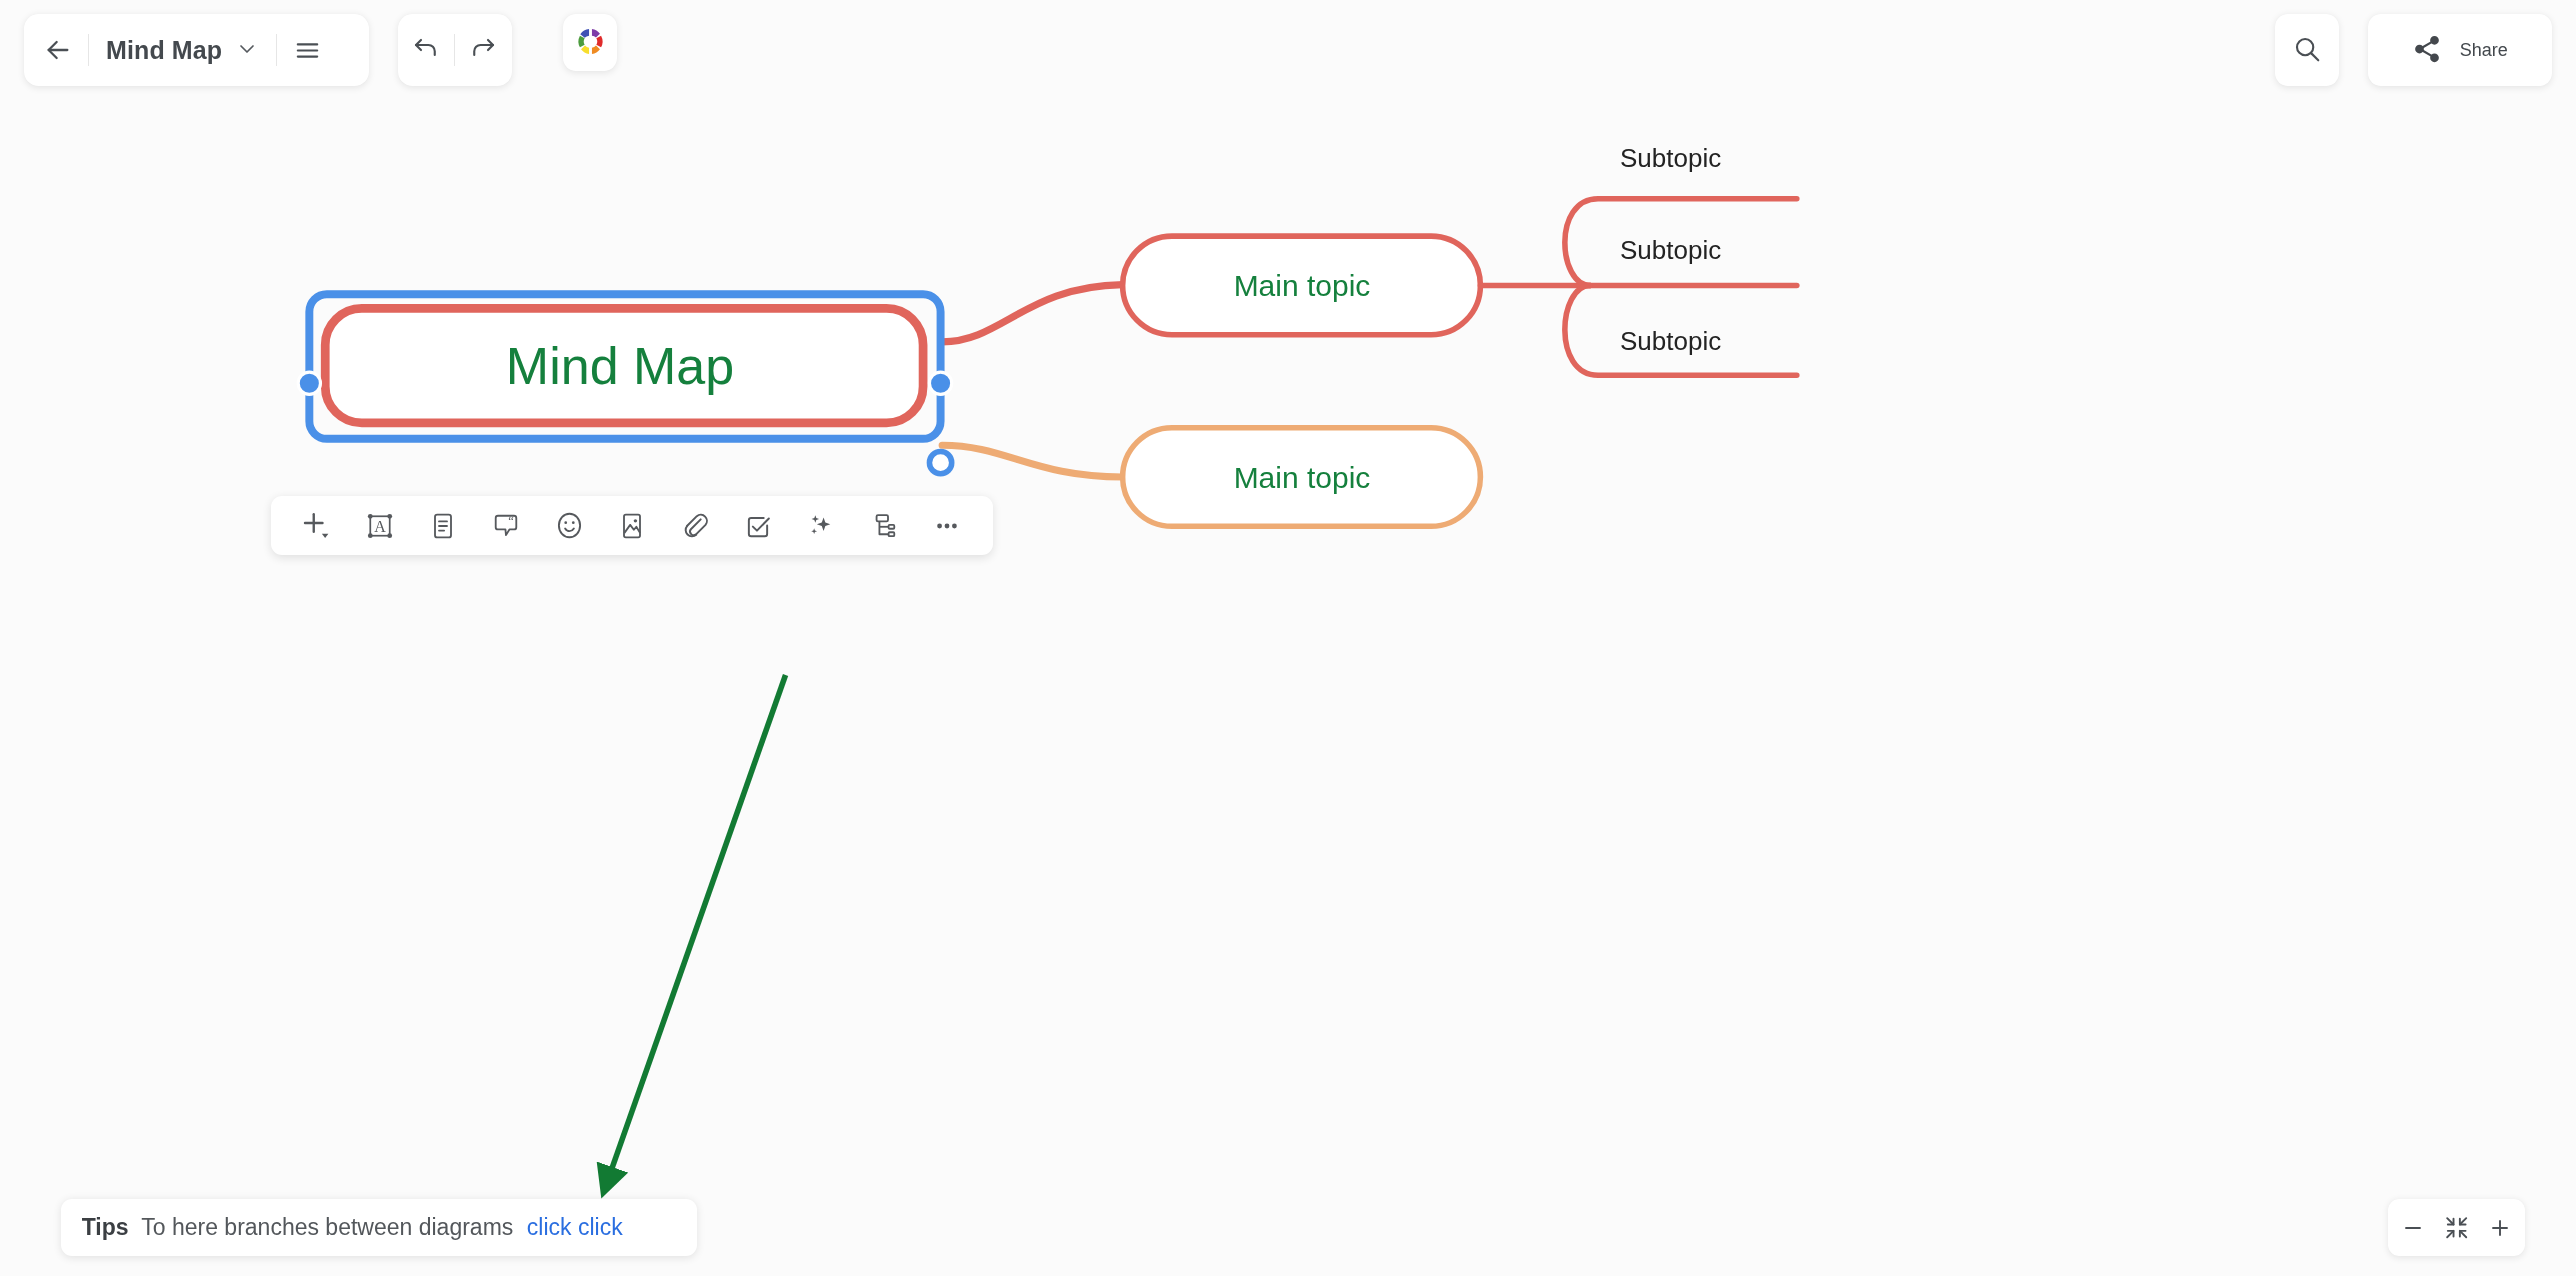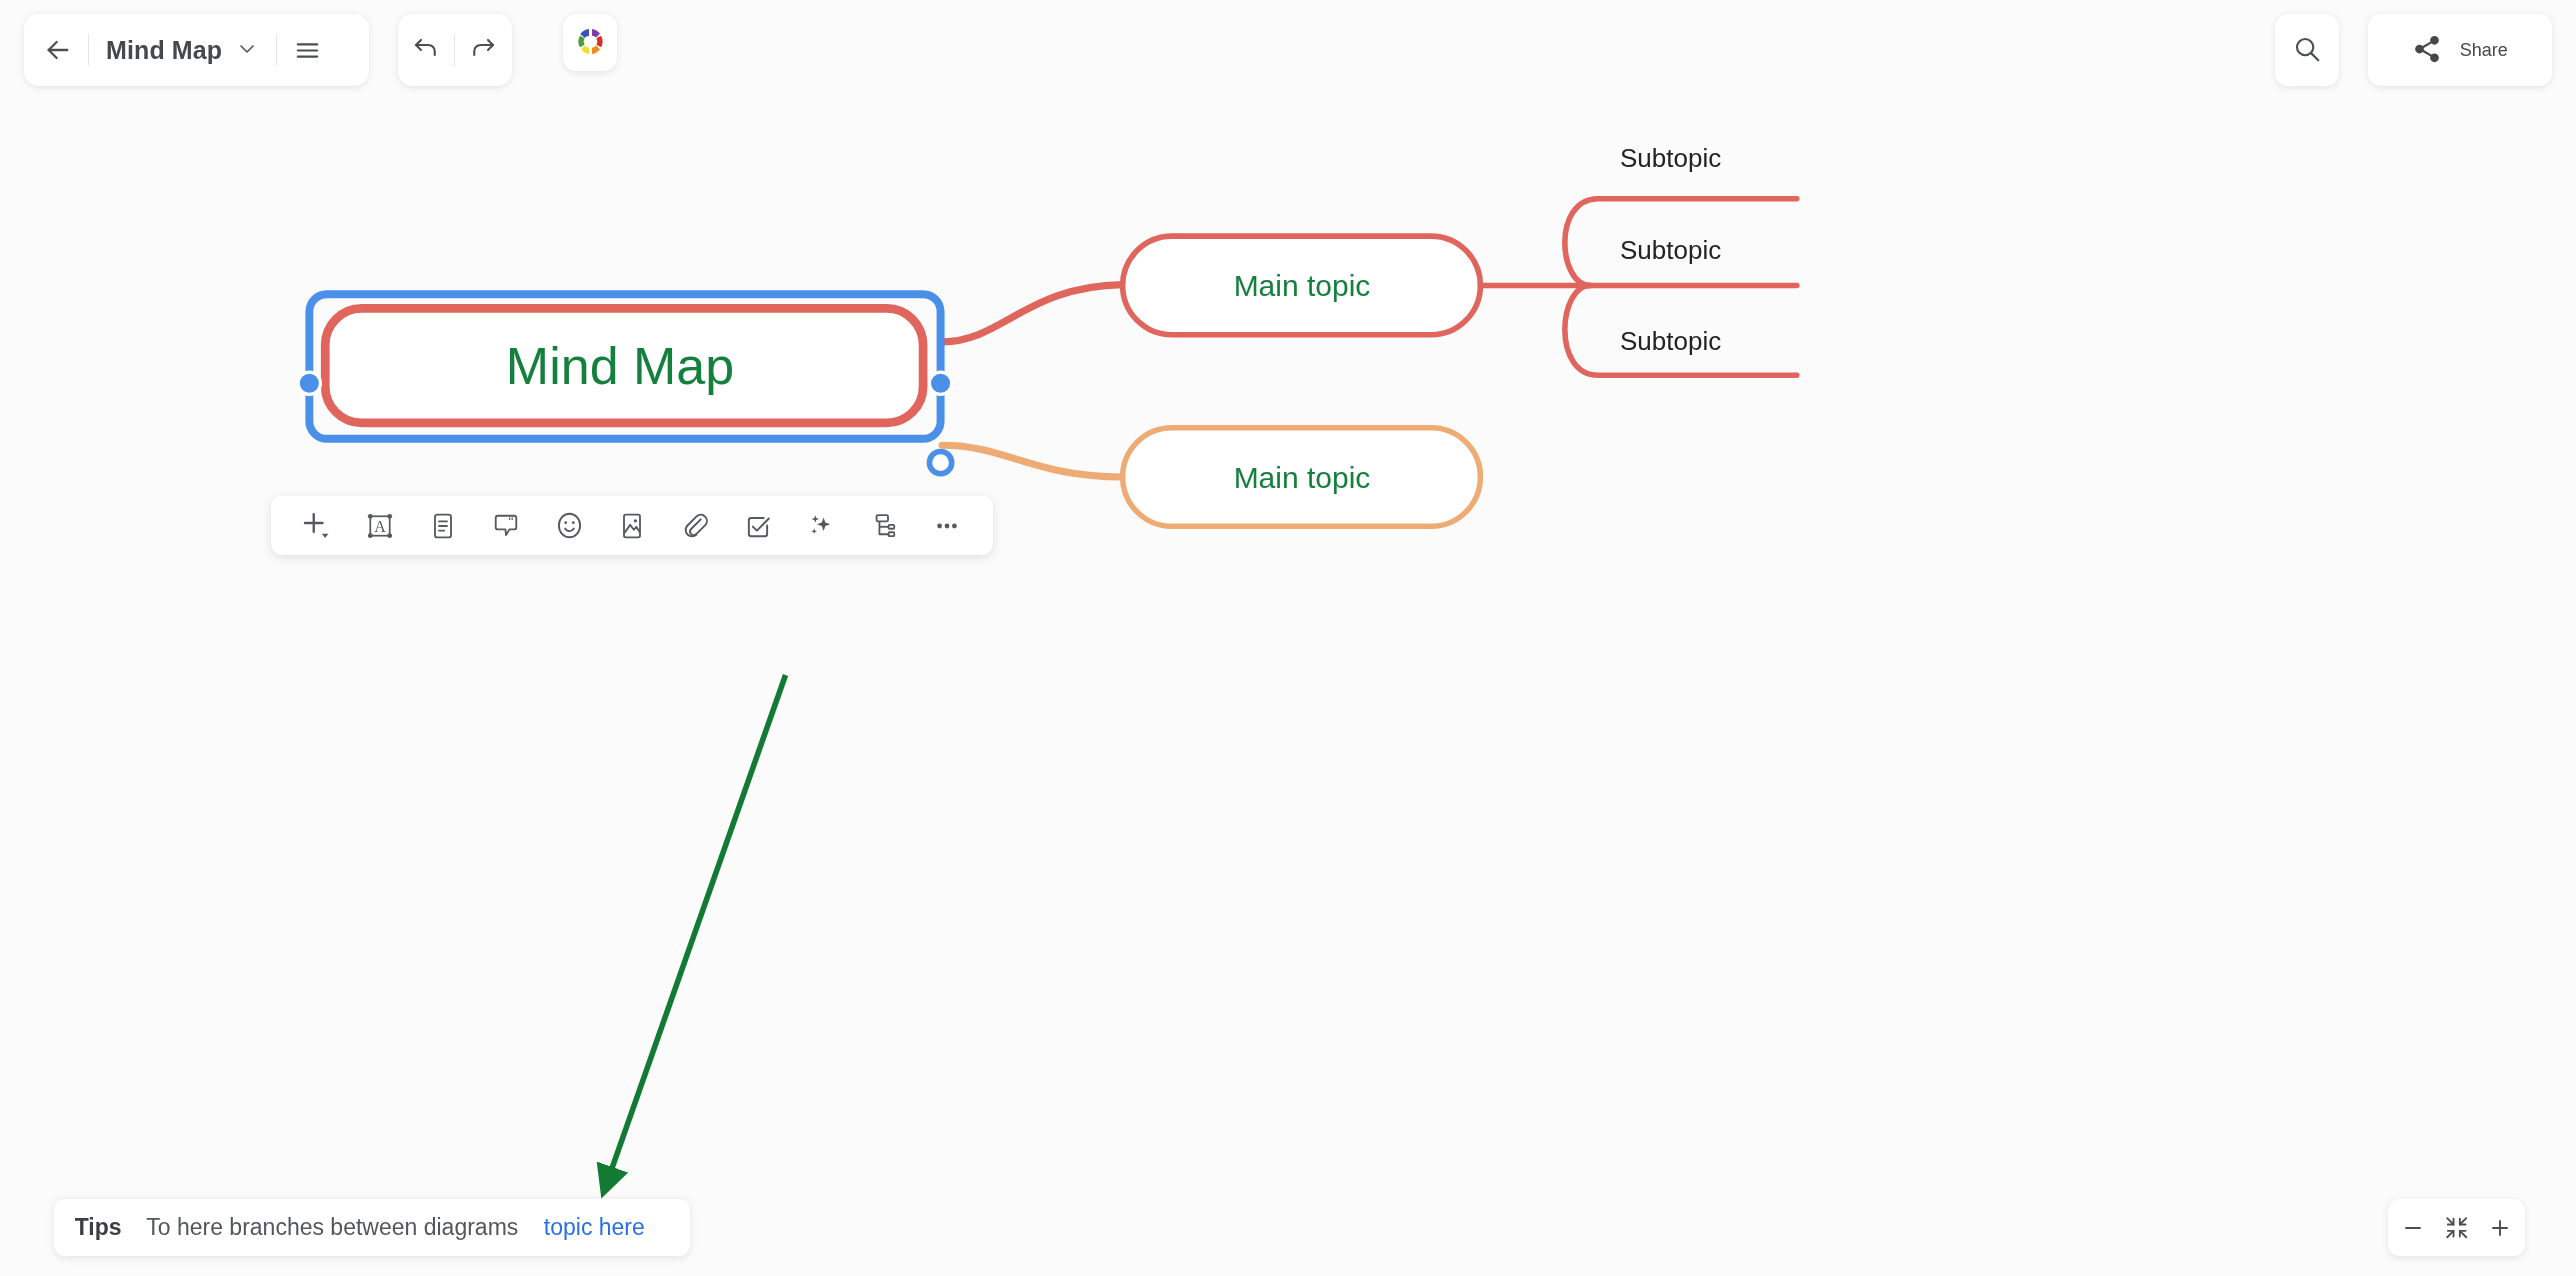--- a/index.html
+++ b/index.html
@@ -79,22 +79,22 @@
   #nodetoolbar {
     left: 271px; top: 496px; width: 722px; height: 59px;
     border-radius: 11px; padding: 0 20.7px; gap: 0;
     justify-content: space-between;
     box-shadow: 0 2.4px 9.5px rgba(0,0,0,0.11);
   }
   #nodetoolbar .iconbtn { width: 51px; height: 59px; color: #56595d; }
 
   
   #tips {
-    left: 54px; top: 1199px; width: 636px; height: 57px;
-    border-radius: 11px; padding: 0 20.7px; gap: 16px;
+    left: 61px; top: 1199px; width: 636px; height: 57px;
+    border-radius: 11px; padding: 0 20.7px; gap: 4px;
     font-size: 23px; color: #4f5256;
     box-shadow: 0 1.6px 8px rgba(0,0,0,0.10);
   }
   #tips .kw { font-weight: 700; color: #3b3f43; margin-right: 8.7px; }
   #tips .txt { color: #53575b; }
   #tips .lnk { color: #2a6ee0; margin-left: 9.5px; cursor: pointer; }
 
   
   #zoomctl {
     left: 2388px; top: 1199px; width: 137px; height: 57px;
@@ -342,21 +342,21 @@
             <circle cx="14" cy="14" r="2.1"></circle>
             <circle cx="20.5" cy="14" r="2.1"></circle>
         </svg>
       </span>
     </div>
   </div>
 
   <div class="card" id="tips">
     <span class="kw">Tips</span>
     <span class="txt">To here branches between diagrams</span>
-    <span class="lnk">topic here</span>
+    <span class="lnk">click click</span>
   </div>
 
   <div class="card" id="zoomctl">
     <div class="iconbtn">
       <span>
         <svg width="24" height="24" viewBox="0 0 24 24" fill="none" stroke="#4a4f54" stroke-width="1.9" stroke-linecap="round">
             <path d="M5 12h14"></path>
           </svg>
       </span>
     </div>

